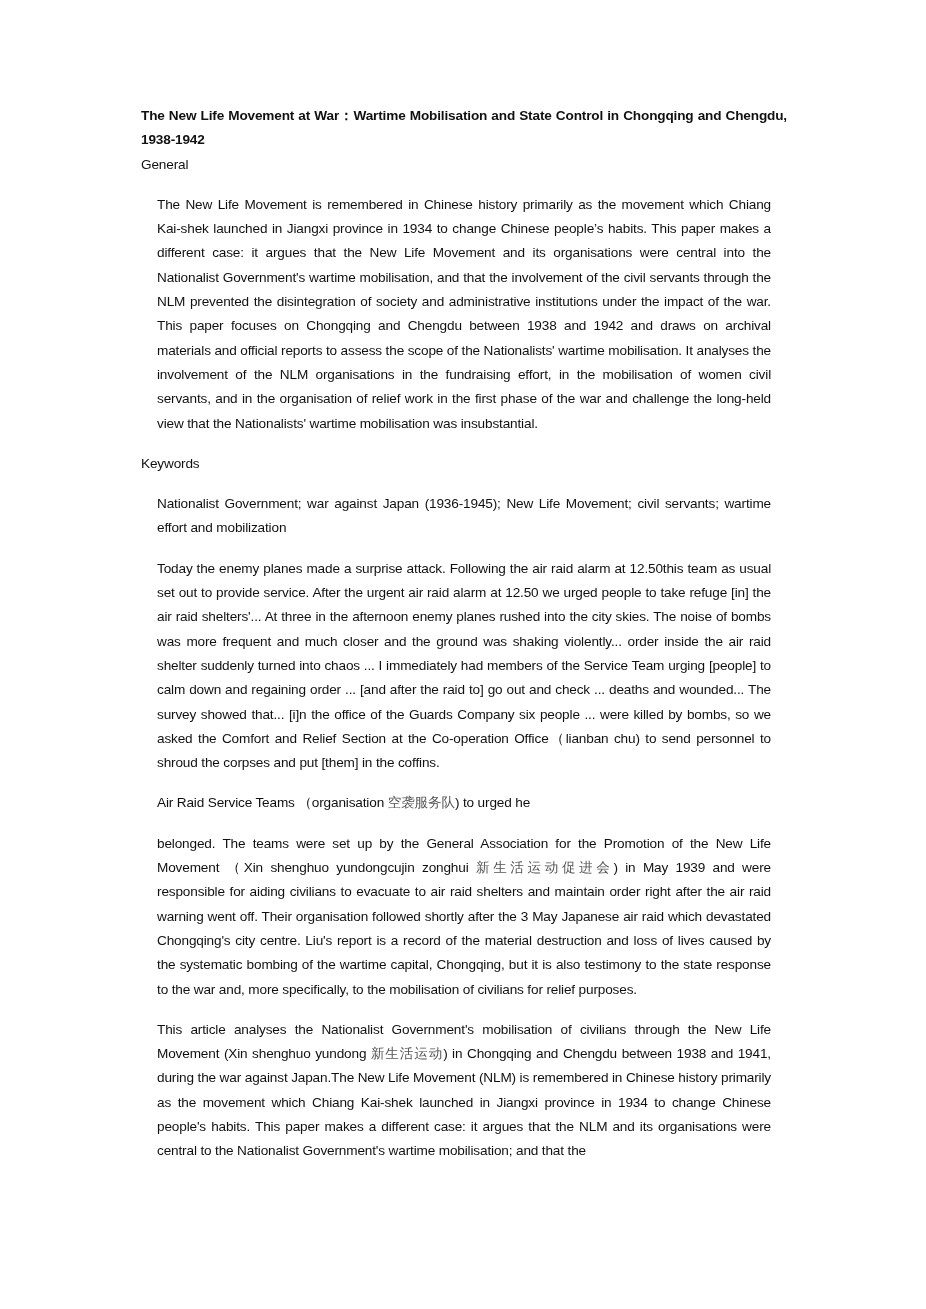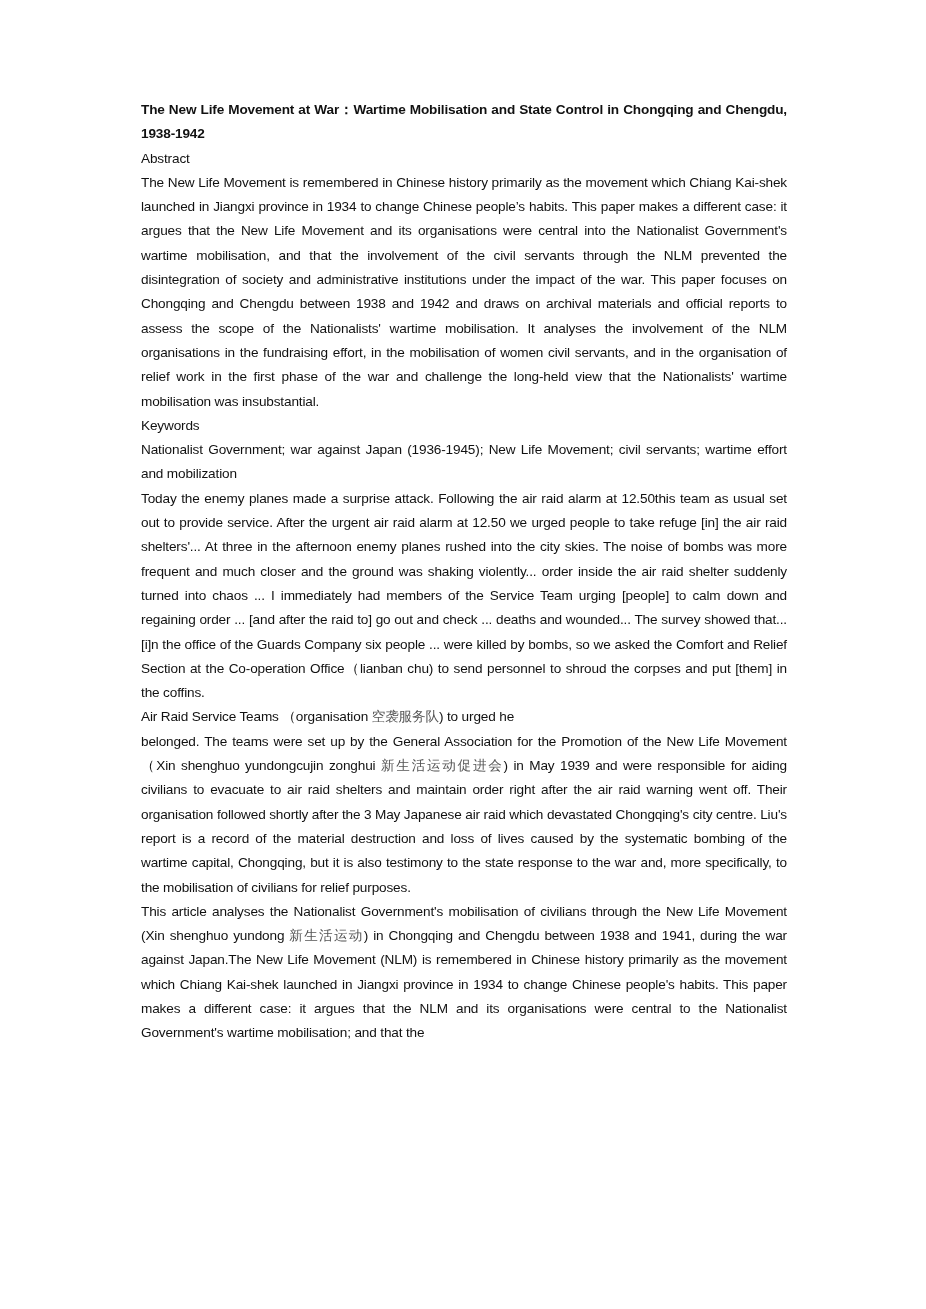--- a/index.html
+++ b/index.html
@@ -1,39 +1,39 @@
 <!DOCTYPE html>
 <html><head>
 <meta charset="utf-8">
 <style>
   html, body { margin: 0; padding: 0; background: #ffffff; }
   body { width: 926px; height: 1309px; position: relative; overflow: hidden; }
   .page {
     position: absolute;
     left: 141px;
-    top: 98px;
+    top: 104px;
     width: 646px;
     font-family: "Liberation Sans", "DejaVu Sans", sans-serif;
     font-size: 13.6px;
     line-height: 24.3px;
     color: #111111;
     letter-spacing: -0.15px;
   }
   .title { font-weight: bold; text-align: justify; margin: 0; font-size: 13.6px; }
   .heading { margin: 0; }
-  p { margin: 0; text-align: justify; }
+  p { margin: 16px; text-align: justify; }
   .ragged { text-align: left; }
   .cjk { font-family: Liberation Sans, sans-serif; color: #555555; }
 </style>
 </head>
 <body>
 
 <div class="page">
   <p class="title">The New Life Movement at War：Wartime Mobilisation and State Control in Chongqing and Chengdu, 1938-1942</p>
-  <p class="heading ragged">Abstract</p>
+  <p class="heading ragged">General</p>
   <p>The New Life Movement is remembered in Chinese history primarily as the movement which Chiang Kai-shek launched in Jiangxi province in 1934 to change Chinese people’s habits. This paper makes a different case: it argues that the New Life Movement and its organisations were central into the Nationalist Government's wartime mobilisation, and that the involvement of the civil servants through the NLM prevented the disintegration of society and administrative institutions under the impact of the war. This paper focuses on Chongqing and Chengdu between 1938 and 1942 and draws on archival materials and official reports to assess the scope of the Nationalists' wartime mobilisation. It analyses the involvement of the NLM organisations in the fundraising effort, in the mobilisation of women civil servants, and in the organisation of relief work in the first phase of the war and challenge the long-held view that the Nationalists' wartime mobilisation was insubstantial.</p>
   <p class="heading ragged">Keywords</p>
   <p>Nationalist Government; war against Japan (1936-1945); New Life Movement; civil servants; wartime effort and mobilization</p>
   <p>Today the enemy planes made a surprise attack. Following the air raid alarm at 12.50this team as usual set out to provide service. After the urgent air raid alarm at 12.50 we urged people to take refuge [in] the air raid shelters'... At three in the afternoon enemy planes rushed into the city skies. The noise of bombs was more frequent and much closer and the ground was shaking violently... order inside the air raid shelter suddenly turned into chaos ... I immediately had members of the Service Team urging [people] to calm down and regaining order ... [and after the raid to] go out and check ... deaths and wounded... The survey showed that... [i]n the office of the Guards Company six people ... were killed by bombs, so we asked the Comfort and Relief Section at the Co-operation Office（lianban chu) to send personnel to shroud the corpses and put [them] in the coffins.</p>
   <p class="ragged"><span>Air Raid Service Teams （organisation </span><span class="cjk">空袭服务队</span><span>) to urged he</span></p>
   <p><span>belonged. The teams were set up by the General Association for the Promotion of the New Life Movement （Xin shenghuo yundongcujin zonghui </span><span class="cjk">新生活运动促进会</span><span>) in May 1939 and were responsible for aiding civilians to evacuate to air raid shelters and maintain order right after the air raid warning went off. Their organisation followed shortly after the 3 May Japanese air raid which devastated Chongqing's city centre. Liu's report is a record of the material destruction and loss of lives caused by the systematic bombing of the wartime capital, Chongqing, but it is also testimony to the state response to the war and, more specifically, to the mobilisation of civilians for relief purposes.</span></p>
   <p><span>This article analyses the Nationalist Government's mobilisation of civilians through the New Life Movement (Xin shenghuo yundong </span><span class="cjk">新生活运动</span><span>) in Chongqing and Chengdu between 1938 and 1941, during the war against Japan.The New Life Movement (NLM) is remembered in Chinese history primarily as the movement which Chiang Kai-shek launched in Jiangxi province in 1934 to change Chinese people's habits. This paper makes a different case: it argues that the NLM and its organisations were central to the Nationalist Government's wartime mobilisation; and that the</span></p>
 </div>
 
 </body></html>

